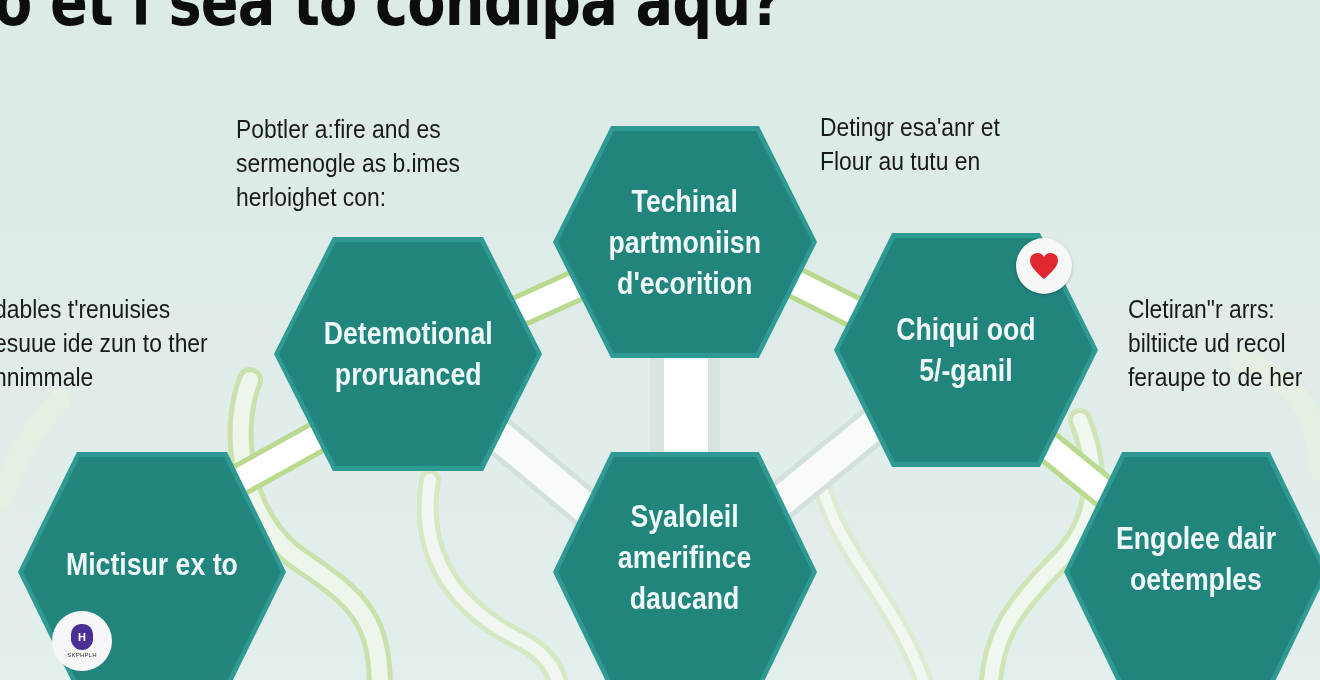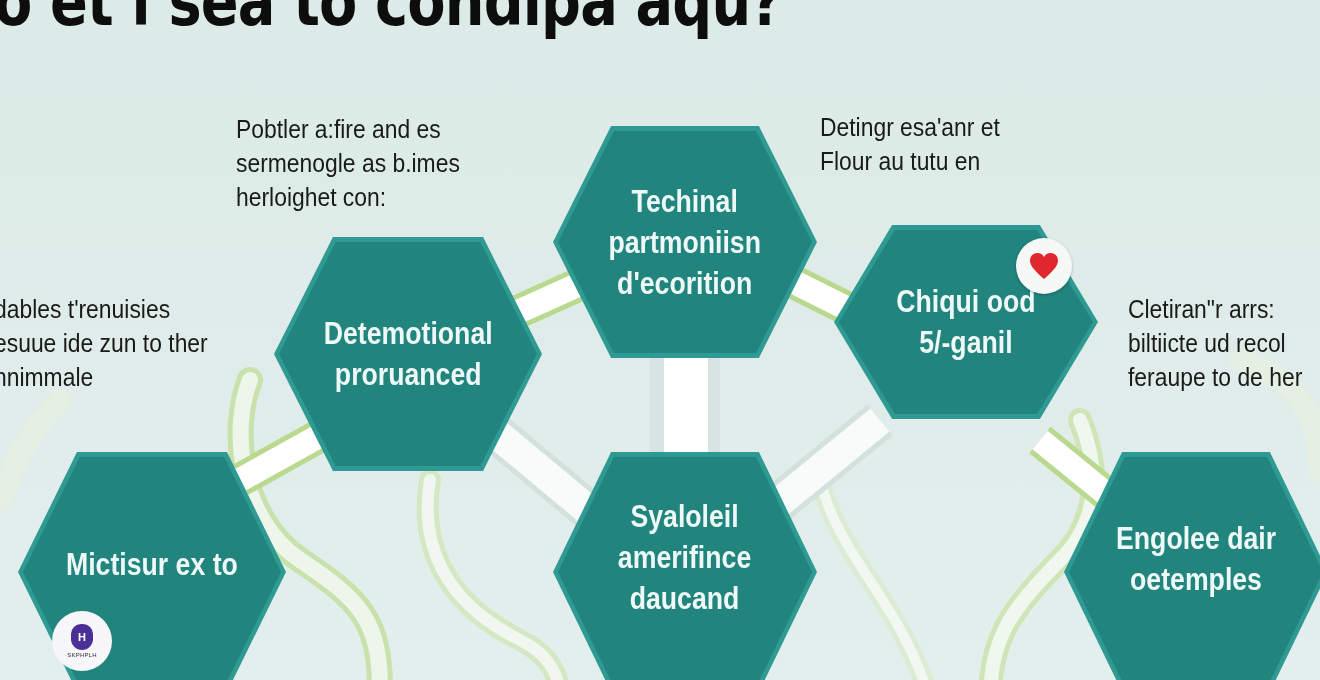--- a/index.html
+++ b/index.html
@@ -137,21 +137,21 @@
 
 <div class="hex" style="left:274px; top:237px; width:268px; height:234px;">
   <div class="hex-inner">
     <div class="hex-text">
       <div>Detemotional</div>
       <div>proruanced</div>
     </div>
   </div>
 </div>
 
-<div class="hex" style="left:834px; top:225px; width:264px; height:194px;">
+<div class="hex" style="left:834px; top:233px; width:264px; height:234px;">
   <div class="hex-inner">
     <div class="hex-text">
       <div>Chiqui ood</div>
       <div>5/-ganil</div>
     </div>
   </div>
 </div>
 
 <div class="hex" style="left:18px; top:452px; width:268px; height:240px;">
   <div class="hex-inner">

